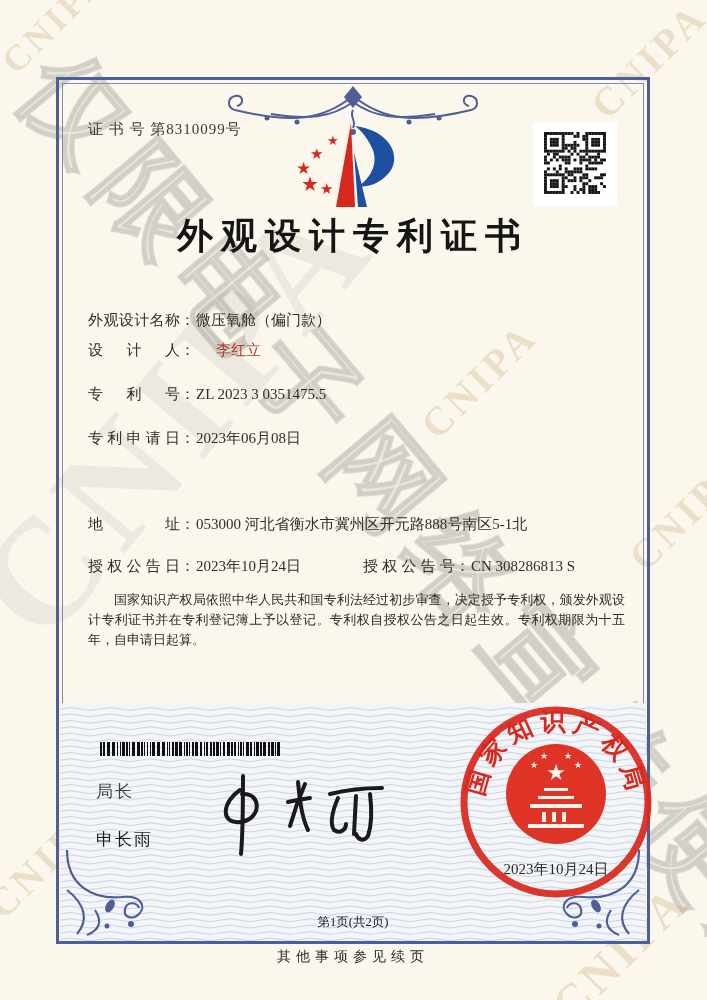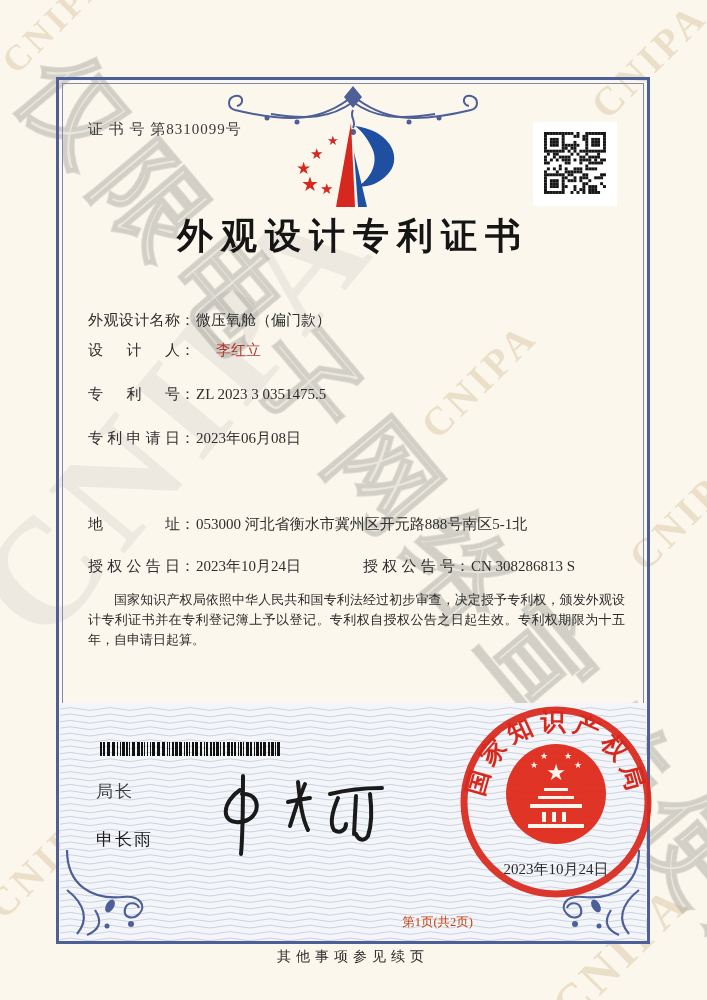--- a/index.html
+++ b/index.html
@@ -24,21 +24,21 @@
   .fvalue{margin-left:2px;}
   .frow2{position:absolute;left:356px;font-size:15px;color:#2e2e2e;white-space:nowrap;margin-left:7px;}
   .bodyp{position:absolute;left:88px;width:537px;font-size:13px;line-height:20px;color:#2b2b2b;
     text-align:justify;text-indent:2em;}
   .barcode{position:absolute;left:100px;top:742px;width:182px;height:14px;display:flex;align-items:stretch;}
   .barcode span{background:#111;}
   .signer-title{position:absolute;left:96px;top:780px;font-size:17px;color:#404040;letter-spacing:2px;
     font-family:"Liberation Sans","DejaVu Sans",sans-serif;}
   .signer-name{position:absolute;left:96px;top:828px;font-size:17px;color:#1d1d1d;letter-spacing:2px;
     font-family:"Liberation Sans","DejaVu Sans",sans-serif;}
-  .pagenum{position:absolute;left:233px;top:914px;width:240px;text-align:right;font-size:12.5px;color:#c2410c;}
+  .pagenum{position:absolute;left:233px;top:914px;width:240px;text-align:center;font-size:12.5px;color:#0f172a;}
   .footnote{position:absolute;left:56px;top:948px;width:594px;text-align:center;font-size:14px;
     color:#2b2b2b;letter-spacing:5px;}
   .logo-star{position:absolute;color:#d6281e;line-height:1;}
   .qrbox{position:absolute;left:533px;top:122px;width:84px;height:84px;background:#ffffff;}
 </style>
 </head>
 <body>
 
 <div class="page">
 

